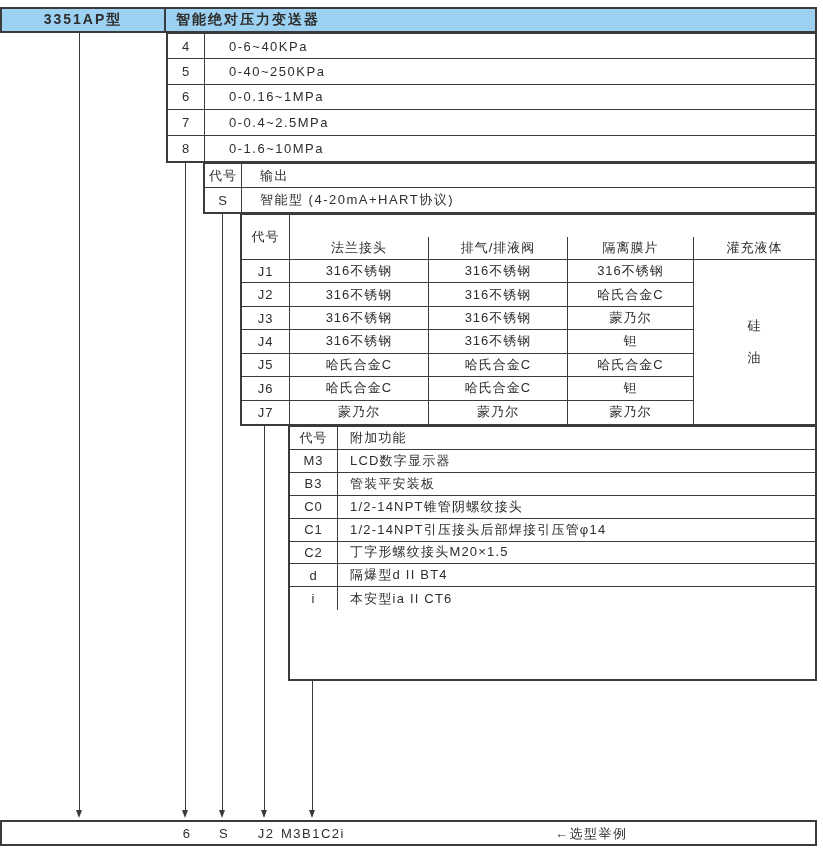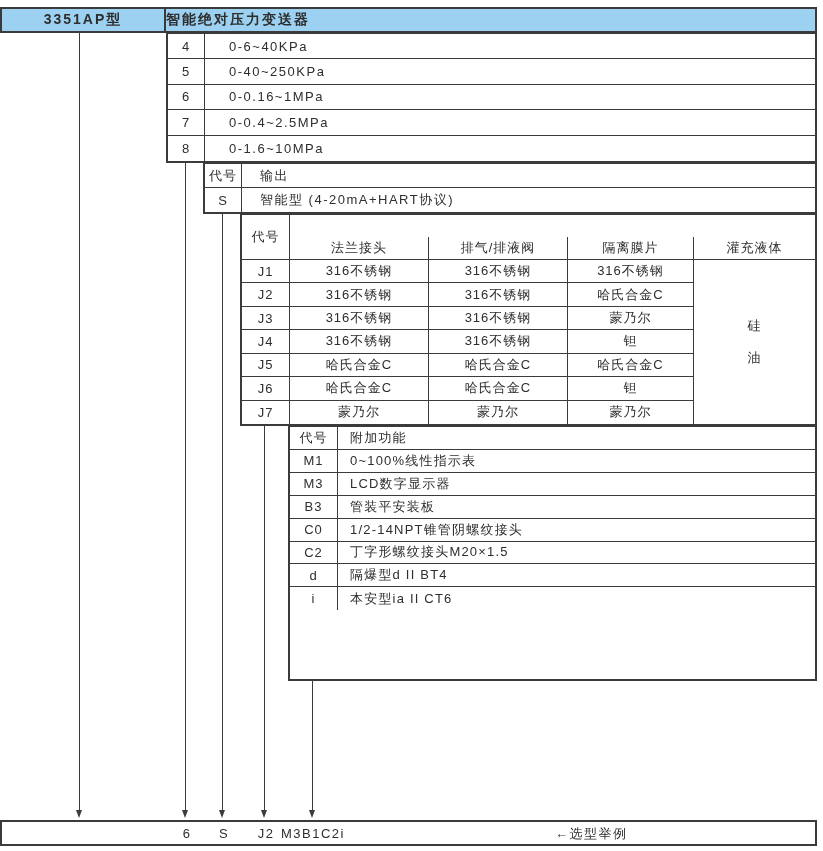--- a/index.html
+++ b/index.html
@@ -21,21 +21,21 @@
     background: #9dd1f1;
     border: 2px solid #3b3b3b;
     display: flex; align-items: stretch;
     font-weight: bold; font-size: 14px; letter-spacing: 2px;
   }
   .top-header .model-cell {
     width: 164px; border-right: 2px solid #3b3b3b;
     display: flex; align-items: center; justify-content: center;
   }
   .top-header .name-cell {
-    flex: 1; display: flex; align-items: center; 
+    flex: 1; display: flex; align-items: center; padding-left: 10px;
   }
 
   
   .tbl { border: 2px solid #3b3b3b; background: #fff; }
   .cell {
     display: flex; align-items: center;
     letter-spacing: 1px;
     border-color: #3b3b3b;
     overflow: hidden; white-space: nowrap;
   }
@@ -196,34 +196,34 @@
       <div>油</div>
     </div>
   </div>
 
   <div class="abs tbl options-table">
     <div class="opt-row">
       <div class="cell code center br bb">代号</div>
       <div class="cell desc bb">附加功能</div>
     </div>
     <div class="opt-row">
-      <div class="cell code center br bb">M1</div>
-      <div class="cell desc bb">0~100%线性指示表</div>
-    </div>
-    <div class="opt-row">
       <div class="cell code center br bb">M3</div>
       <div class="cell desc bb">LCD数字显示器</div>
     </div>
     <div class="opt-row">
       <div class="cell code center br bb">B3</div>
       <div class="cell desc bb">管装平安装板</div>
     </div>
     <div class="opt-row">
       <div class="cell code center br bb">C0</div>
       <div class="cell desc bb">1/2-14NPT锥管阴螺纹接头</div>
+    </div>
+    <div class="opt-row">
+      <div class="cell code center br bb">C1</div>
+      <div class="cell desc bb">1/2-14NPT引压接头后部焊接引压管φ14</div>
     </div>
     <div class="opt-row">
       <div class="cell code center br bb">C2</div>
       <div class="cell desc bb">丁字形螺纹接头M20×1.5</div>
     </div>
     <div class="opt-row">
       <div class="cell code center br bb">d</div>
       <div class="cell desc bb">隔爆型d II BT4</div>
     </div>
     <div class="opt-row">

